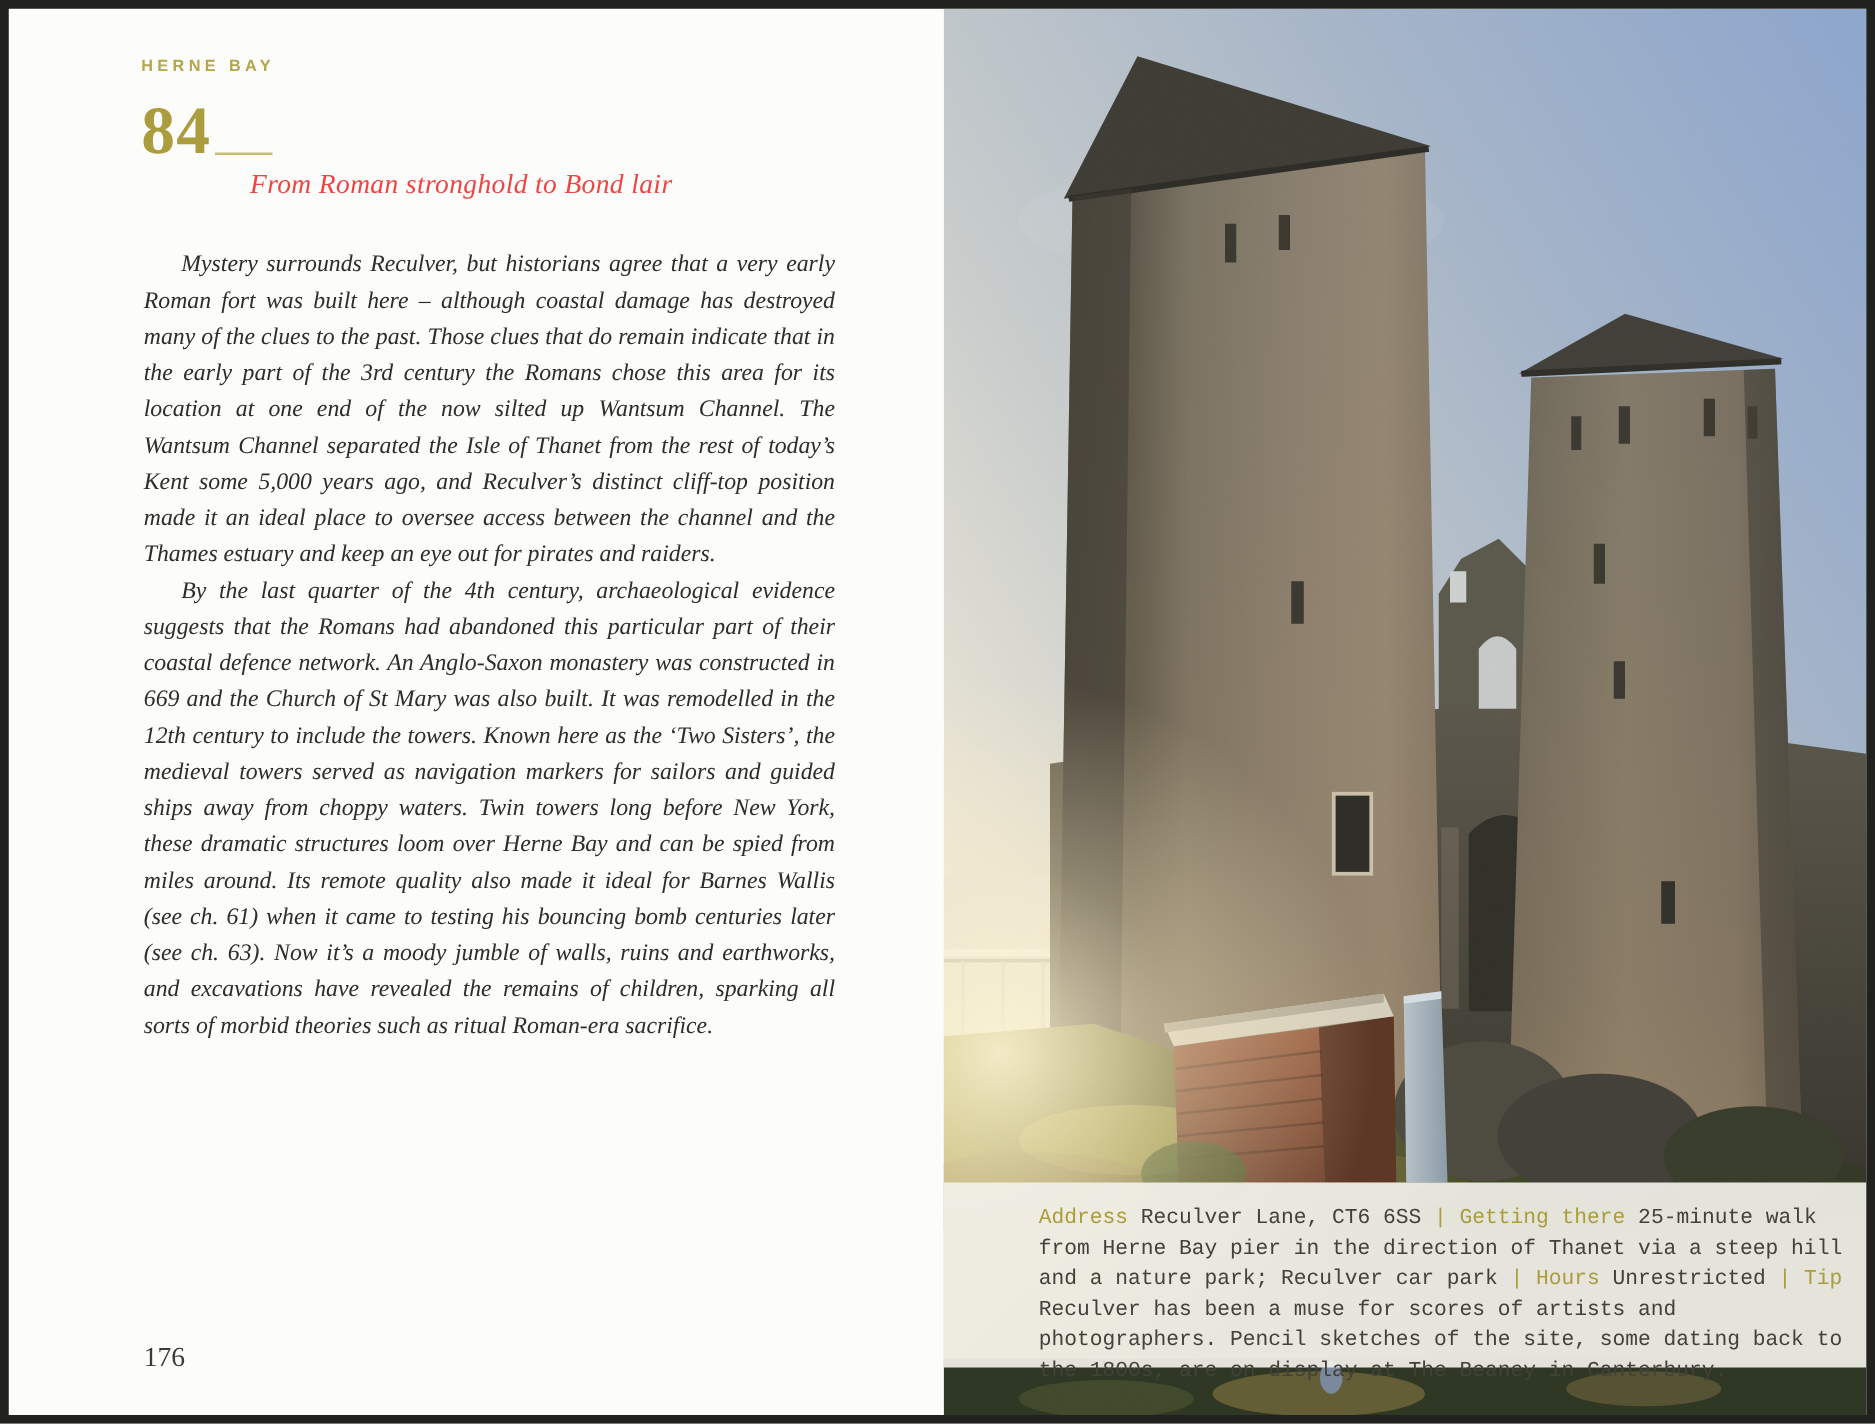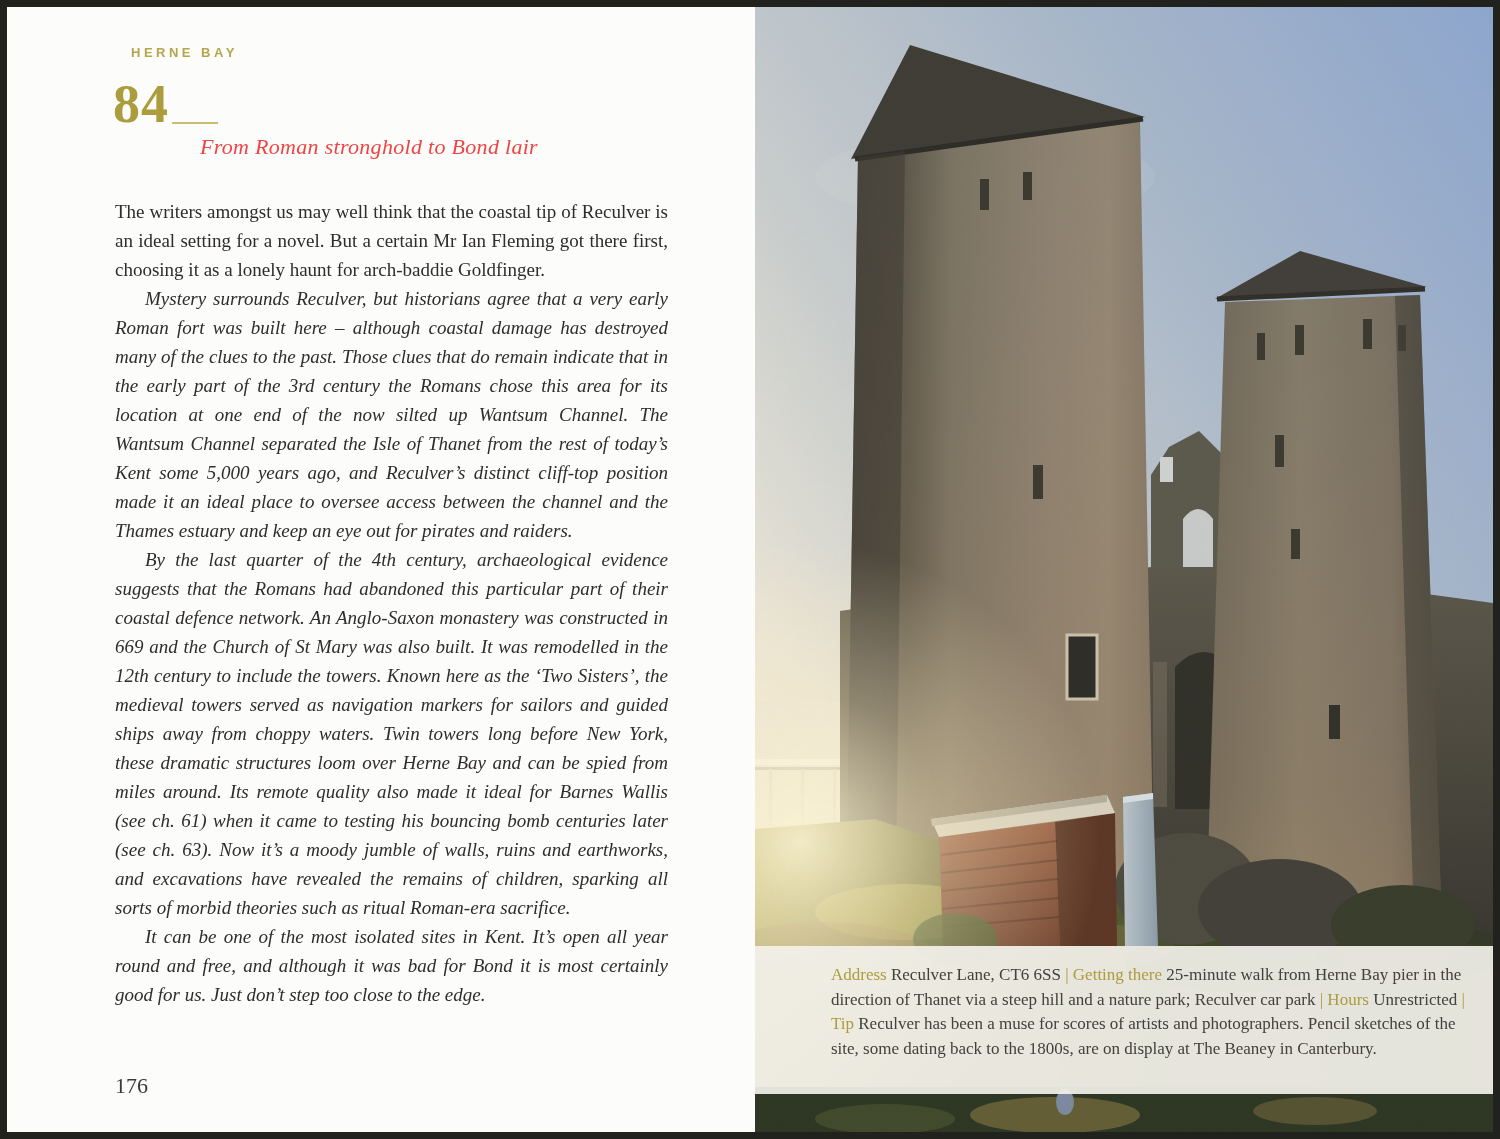--- a/index.html
+++ b/index.html
@@ -3,21 +3,21 @@
 <meta charset="utf-8">
 <style>
   html,body{margin:0;padding:0;background:#d8d8d4;}
   .frame{
     position:relative; width:1500px; height:1139px; box-sizing:border-box;
     border:7px solid #21211d; background:#fcfcfa; overflow:hidden;
     font-family:"Liberation Serif", serif;
   }
   
   .section-label{
-    position:absolute; left:124px; top:38px;
+    position:absolute; left:106px; top:38px;
     font-family:"Liberation Sans", sans-serif;
     font-size:13px; font-weight:bold; letter-spacing:3.5px;
     color:#b3a64c;
   }
   .title-row{
     position:absolute; left:106px; top:66px;
     display:flex; align-items:flex-start; white-space:nowrap;
   }
   .entry-number{
     font-size:54px; font-weight:bold; color:#ab9c3e; letter-spacing:1px;
@@ -39,21 +39,21 @@
     text-align:justify;
   }
   .article p{margin:0;}
   .article p.indent{text-indent:30px;font-style:italic;}
   .page-number{
     position:absolute; left:108px; top:1066px;
     font-size:22px; color:#3a3a38;
   }
   
   .photo{
-    position:absolute; top:0; right:0; width:738px; height:1125px;
+    position:absolute; top:0; right:0; width:738px; height:1125px;font-family:Liberation Mono, monospace;
   }
   .photo svg{position:absolute; top:0; left:0;}
   
   .infobox{
     position:absolute; left:0; top:939px; width:738px; height:148px;
     box-sizing:border-box; padding:17px 18px 0 76px;
     background:rgba(242,240,233,0.93);
     font-size:17px; line-height:24.6px; color:#43413a;
   }
   .infobox .gold{color:#ab9c3e;}
@@ -66,24 +66,22 @@
   <div class="section-label">HERNE BAY</div>
 
   <div class="title-row">
     <span class="entry-number">84</span>
     <span class="title-rule"></span>
   </div>
 
   <div class="subtitle">From Roman stronghold to Bond lair</div>
 
   <div class="article">
-    <p>The writers amongst us may well think that the coastal tip of Reculver is an ideal setting for a novel. But a certain Mr Ian Fleming got there first, choosing it as a lonely haunt for arch-baddie Goldfinger.</p>
     <p class="indent">Mystery surrounds Reculver, but historians agree that a very early Roman fort was built here – although coastal damage has destroyed many of the clues to the past. Those clues that do remain indicate that in the early part of the 3rd century the Romans chose this area for its location at one end of the now silted up Wantsum Channel. The Wantsum Channel separated the Isle of Thanet from the rest of today’s Kent some 5,000 years ago, and Reculver’s distinct cliff-top position made it an ideal place to oversee access between the channel and the Thames estuary and keep an eye out for pirates and raiders.</p>
     <p class="indent">By the last quarter of the 4th century, archaeological evidence suggests that the Romans had abandoned this particular part of their coastal defence network. An Anglo-Saxon monastery was constructed in 669 and the Church of St Mary was also built. It was remodelled in the 12th century to include the towers. Known here as the ‘Two Sisters’, the medieval towers served as navigation markers for sailors and guided ships away from choppy waters. Twin towers long before New York, these dramatic structures loom over Herne Bay and can be spied from miles around. Its remote quality also made it ideal for Barnes Wallis (see ch. 61) when it came to testing his bouncing bomb centuries later (see ch. 63). Now it’s a moody jumble of walls, ruins and earthworks, and excavations have revealed the remains of children, sparking all sorts of morbid theories such as ritual Roman-era sacrifice.</p>
-    <p class="indent">It can be one of the most isolated sites in Kent. It’s open all year round and free, and although it was bad for Bond it is most certainly good for us. Just don’t step too close to the edge.</p>
   </div>
 
   <div class="page-number">176</div>
 
   <div class="photo">
     <svg width="738" height="1125" viewBox="0 0 738 1125" xmlns="http://www.w3.org/2000/svg">
       <defs>
         <linearGradient id="sky" x1="1" y1="0" x2="0.1" y2="0.85">
           <stop offset="0" stop-color="#8fa8d0"></stop>
           <stop offset="0.35" stop-color="#a9b8cb"></stop>

